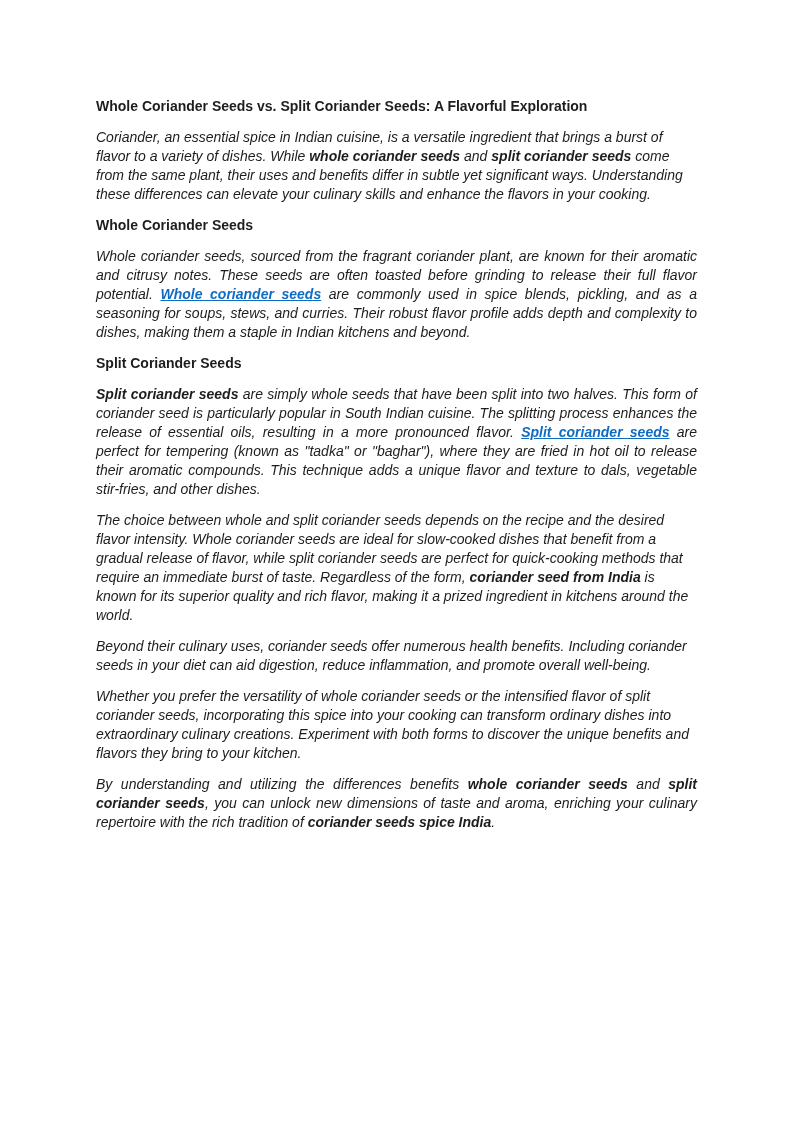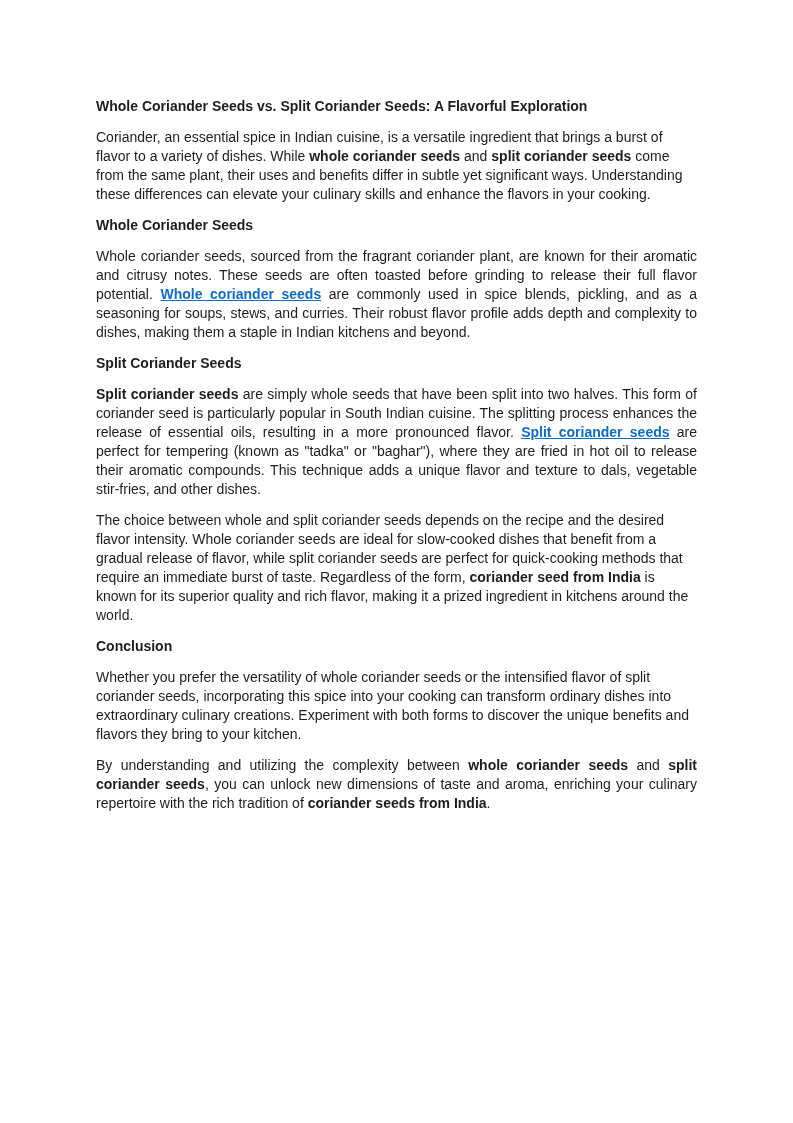--- a/index.html
+++ b/index.html
@@ -22,20 +22,21 @@
     overflow: hidden;
   }
   .block {
     margin: 0 0 12px 0;
   }
   .heading {
     font-weight: bold;
   }
   .para {
     text-align: left;
+    font-style: italic;
   }
   .para.justify {
     text-align: justify;
   }
   strong {
     font-weight: bold;
   }
   a.doclink {
     color: var(--link-color, #0e6cc4);
     font-weight: bold;
@@ -48,17 +49,17 @@
 
 <div class="page">
   <div id="doc-content">
       <p class="block heading"><strong>Whole Coriander Seeds vs. Split Coriander Seeds: A Flavorful Exploration</strong></p>
       <p class="block para"><span>Coriander, an essential spice in Indian cuisine, is a versatile ingredient that brings a burst of flavor to a variety of dishes. While </span><strong>whole coriander seeds</strong><span> and </span><strong>split coriander seeds</strong><span> come from the same plant, their uses and benefits differ in subtle yet significant ways. Understanding these differences can elevate your culinary skills and enhance the flavors in your cooking.</span></p>
       <p class="block heading"><strong>Whole Coriander Seeds</strong></p>
       <p class="block para justify"><span>Whole coriander seeds, sourced from the fragrant coriander plant, are known for their aromatic and citrusy notes. These seeds are often toasted before grinding to release their full flavor potential. </span><a href="#" class="doclink">Whole coriander seeds</a><span> are commonly used in spice blends, pickling, and as a seasoning for soups, stews, and curries. Their robust flavor profile adds depth and complexity to dishes, making them a staple in Indian kitchens and beyond.</span></p>
       <p class="block heading"><strong>Split Coriander Seeds</strong></p>
       <p class="block para justify"><strong>Split coriander seeds</strong><span> are simply whole seeds that have been split into two halves. This form of coriander seed is particularly popular in South Indian cuisine. The splitting process enhances the release of essential oils, resulting in a more pronounced flavor. </span><a href="#" class="doclink">Split coriander seeds</a><span> are perfect for tempering (known as "tadka" or "baghar"), where they are fried in hot oil to release their aromatic compounds. This technique adds a unique flavor and texture to dals, vegetable stir-fries, and other dishes.</span></p>
       <p class="block para"><span>The choice between whole and split coriander seeds depends on the recipe and the desired flavor intensity. Whole coriander seeds are ideal for slow-cooked dishes that benefit from a gradual release of flavor, while split coriander seeds are perfect for quick-cooking methods that require an immediate burst of taste. Regardless of the form, </span><strong>coriander seed from India</strong><span> is known for its superior quality and rich flavor, making it a prized ingredient in kitchens around the world.</span></p>
-      <p class="block heading"><strong>Conclusion</strong></p>
+      <p class="block para"><span>Beyond their culinary uses, coriander seeds offer numerous health benefits. Including coriander seeds in your diet can aid digestion, reduce inflammation, and promote overall well-being.</span></p>
       <p class="block para"><span>Whether you prefer the versatility of whole coriander seeds or the intensified flavor of split coriander seeds, incorporating this spice into your cooking can transform ordinary dishes into extraordinary culinary creations. Experiment with both forms to discover the unique benefits and flavors they bring to your kitchen.</span></p>
-      <p class="block para justify"><span>By understanding and utilizing the complexity between </span><strong>whole coriander seeds</strong><span> and </span><strong>split coriander seeds</strong><span>, you can unlock new dimensions of taste and aroma, enriching your culinary repertoire with the rich tradition of </span><strong>coriander seeds from India</strong><span>.</span></p>
+      <p class="block para justify"><span>By understanding and utilizing the differences benefits </span><strong>whole coriander seeds</strong><span> and </span><strong>split coriander seeds</strong><span>, you can unlock new dimensions of taste and aroma, enriching your culinary repertoire with the rich tradition of </span><strong>coriander seeds spice India</strong><span>.</span></p>
     </div>
 </div>
 
 </body></html>

